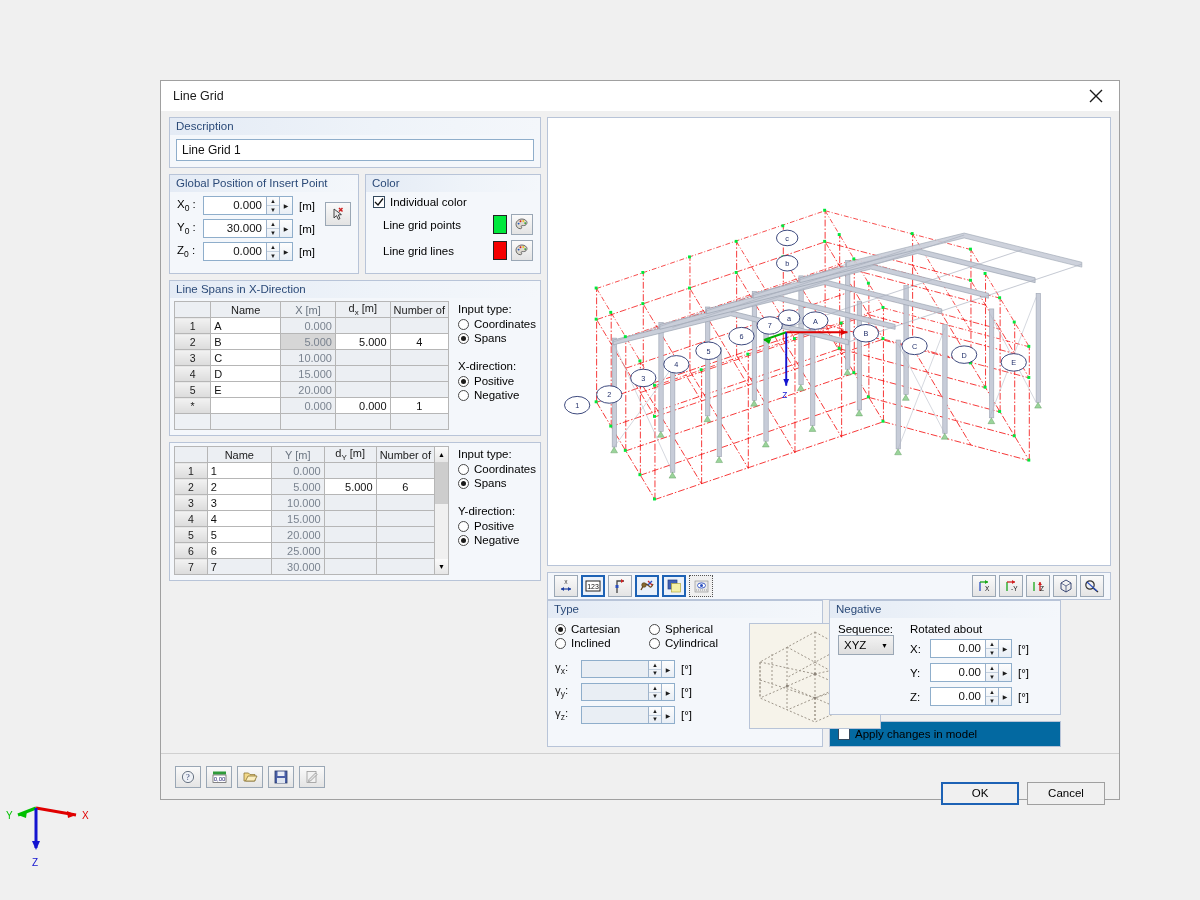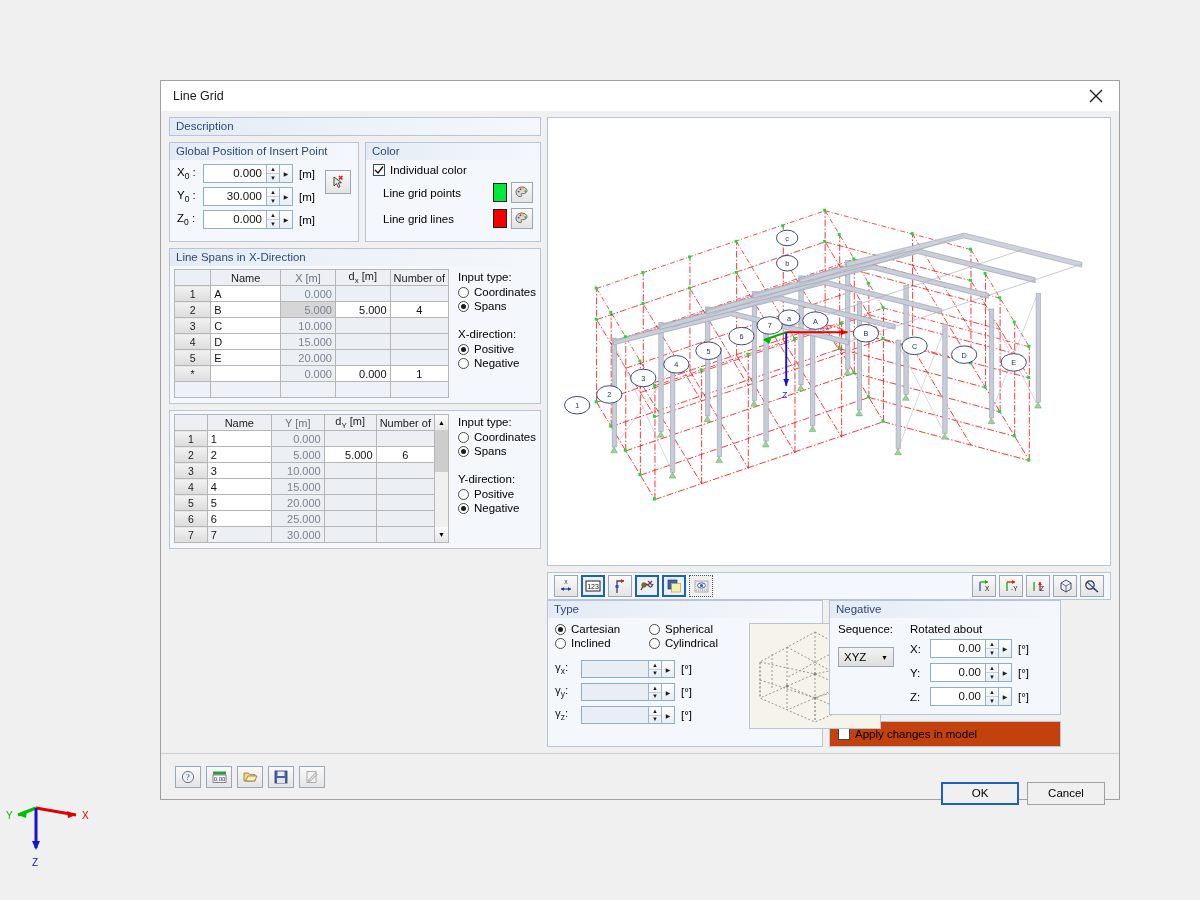--- a/index.html
+++ b/index.html
@@ -212,21 +212,21 @@
   }
 
   .rotrow { display:flex; align-items:center; margin-bottom:5px; }
   .rotrow .rl { width:20px; font-size:11.5px; }
   .selbox {
     width:56px; height:20px; border:1px solid #9aa7b5;
     background:linear-gradient(to bottom,#f3f3f3,#dedede);
     display:flex; align-items:center; justify-content:space-between;
     padding:0 5px; font-size:11.5px; cursor:pointer;
   }
-  .applyBox { border:1px solid #b8c4d8; background:#c2410c; padding:6px 8px; }
+  .applyBox { border:1px solid #b8c4d8; background:#0369a1; padding:6px 8px; }
 
   
   #footer {
     height:46px; flex:0 0 46px; display:flex; align-items:center;
     padding:0 14px; border-top:1px solid #d0d0d0; margin-top:6px;
   }
   .fbtn {
     width:26px; height:22px; margin-right:5px;
     border:1px solid #9aa7b5;
     background:linear-gradient(to bottom,#fafafa,#e4e4e4);
@@ -257,20 +257,23 @@
       </svg>
     </div>
   </div>
 
   <div id="body">
 
     <div id="leftcol">
 
       <div class="grp" id="descBox">
         <div class="cap">Description</div>
+        <div class="inner">
+          <input class="txtinput" readonly="" value="Line Grid 1" style="">
+        </div>
       </div>
 
       <div class="row2">
 
         <div class="grp" id="gposBox">
           <div class="cap">Global Position of Insert Point</div>
           <div class="inner" style="display:flex;">
             <div style="flex:1;">
               <div class="fieldrow">
                 <span class="lbl">X<sub>0</sub> :</span>
@@ -1049,21 +1052,21 @@
         </div>
       </div>
     </div>
 
     <div id="rotWrap">
       <div class="grp">
         <div class="cap">Negative</div>
         <div class="inner" style="padding:5px 8px 8px 8px;">
           <div style="display:flex;">
             <div style="width:64px;">
-              <div style="margin-bottom:12px;">Sequence:</div>
+              <div style="margin-bottom:0;">Sequence:</div>
               <div class="selbox">
                 <span>XYZ</span>
                 <span style="font-size:7px;">▼</span>
               </div>
             </div>
             <div style="flex:1;padding-left:8px;">
               <div style="margin-bottom:4px;">Rotated about</div>
               <div class="rotrow">
                 <span class="rl">X:</span>
                 <span class="numbox">

